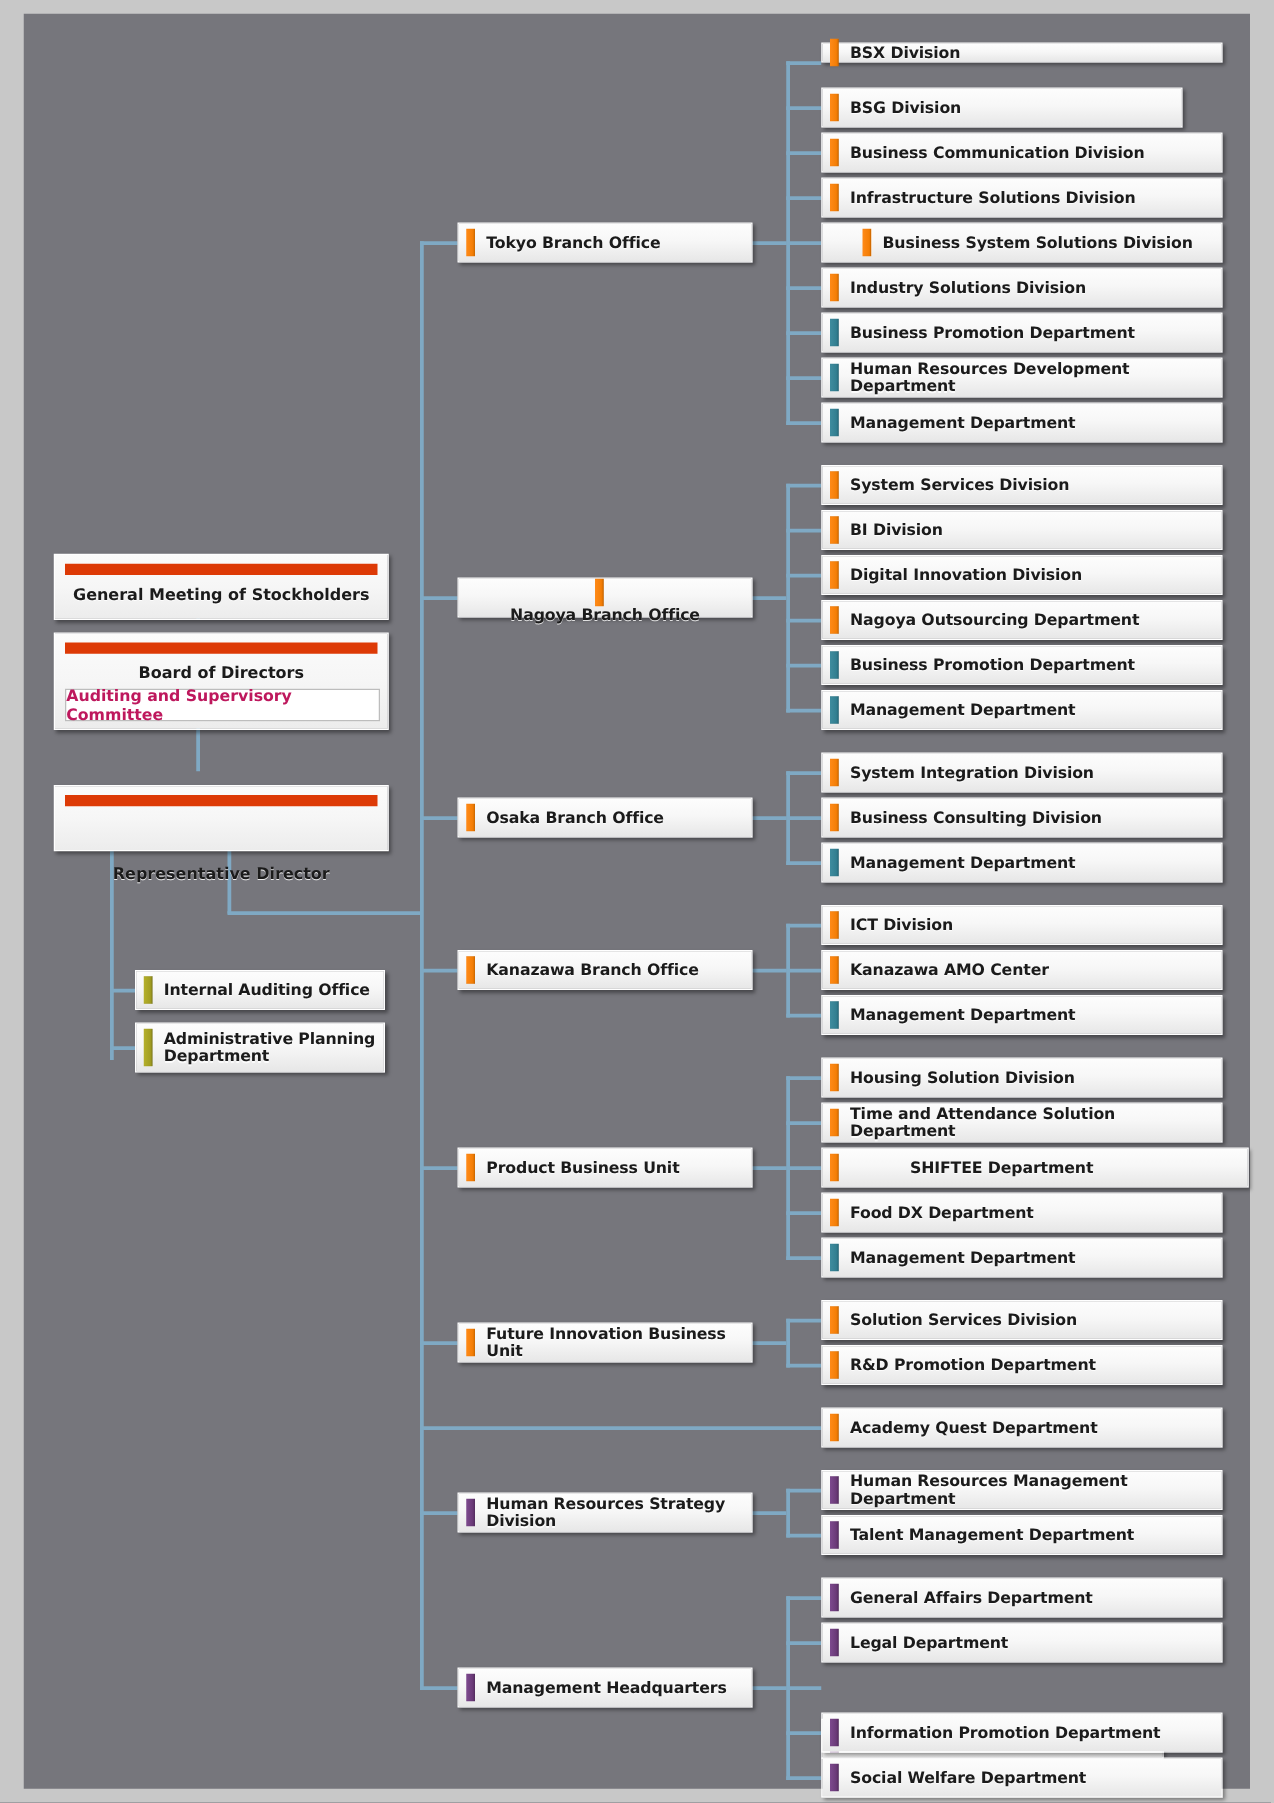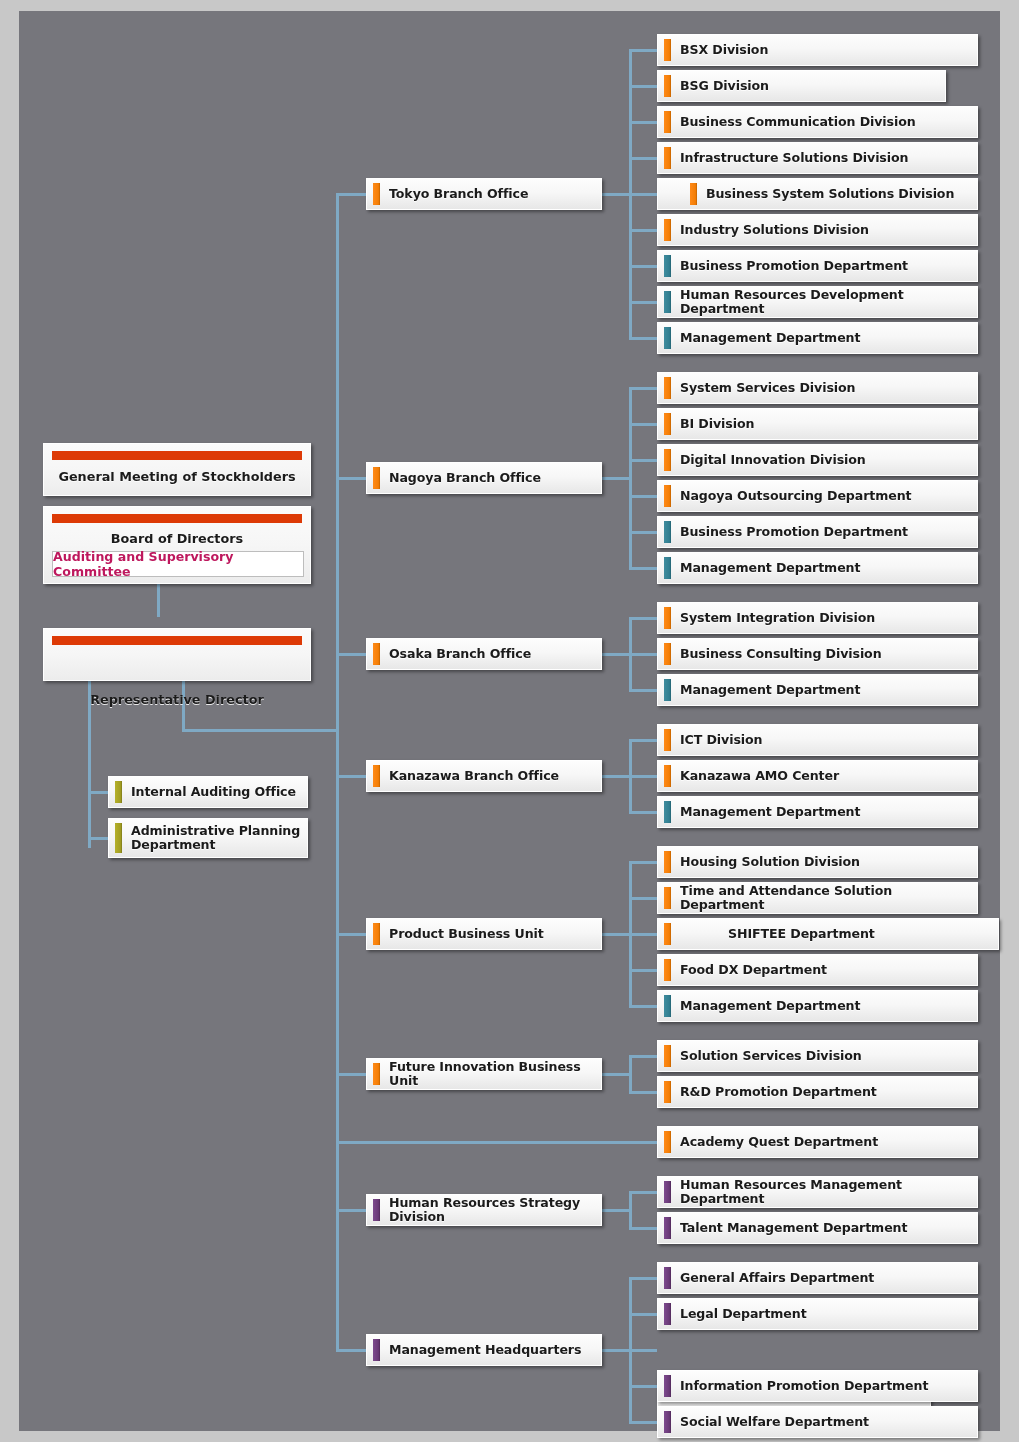--- a/index.html
+++ b/index.html
@@ -167,21 +167,21 @@
   <div id="nodes">
       <div class="node" style="left: 89px; top: 765px; width: 200px; height: 32px;">
         <span class="bar c-olive"></span>
         <span class="lbl">Internal Auditing Office</span>
       </div>
       <div class="node" style="left: 89px; top: 807px; width: 200px; height: 40px;">
         <span class="bar c-olive" style="height: 30px;"></span>
         <span class="lbl">Administrative Planning
 Department</span>
       </div>
-      <div class="node" style="left: 638px; top: 23px; width: 321px; height: 32px;">
+      <div class="node" style="left: 638px; top: 23px; width: 321px; height: 16px;">
         <span class="bar c-orange"></span>
         <span class="lbl">BSX Division</span>
       </div>
       <div class="node" style="left: 638px; top: 59px; width: 289px; height: 32px;">
         <span class="bar c-orange"></span>
         <span class="lbl">BSG Division</span>
       </div>
       <div class="node" style="left: 638px; top: 95px; width: 321px; height: 32px;">
         <span class="bar c-orange"></span>
         <span class="lbl">Business Communication Division</span>
@@ -231,21 +231,21 @@
         <span class="lbl">Nagoya Outsourcing Department</span>
       </div>
       <div class="node" style="left: 638px; top: 505px; width: 321px; height: 32px;">
         <span class="bar c-teal"></span>
         <span class="lbl">Business Promotion Department</span>
       </div>
       <div class="node" style="left: 638px; top: 541px; width: 321px; height: 32px;">
         <span class="bar c-teal"></span>
         <span class="lbl">Management Department</span>
       </div>
-      <div class="node" style="left: 347px; top: 451px; width: 236px; height: 32px;">
+      <div class="node" style="left: 347px; top: 451px; width: 236px; height: 32px; flex-direction: column;">
         <span class="bar c-orange"></span>
         <span class="lbl">Nagoya Branch Office</span>
       </div>
       <div class="node" style="left: 638px; top: 591px; width: 321px; height: 32px;">
         <span class="bar c-orange"></span>
         <span class="lbl">System Integration Division</span>
       </div>
       <div class="node" style="left: 638px; top: 627px; width: 321px; height: 32px;">
         <span class="bar c-orange"></span>
         <span class="lbl">Business Consulting Division</span>

